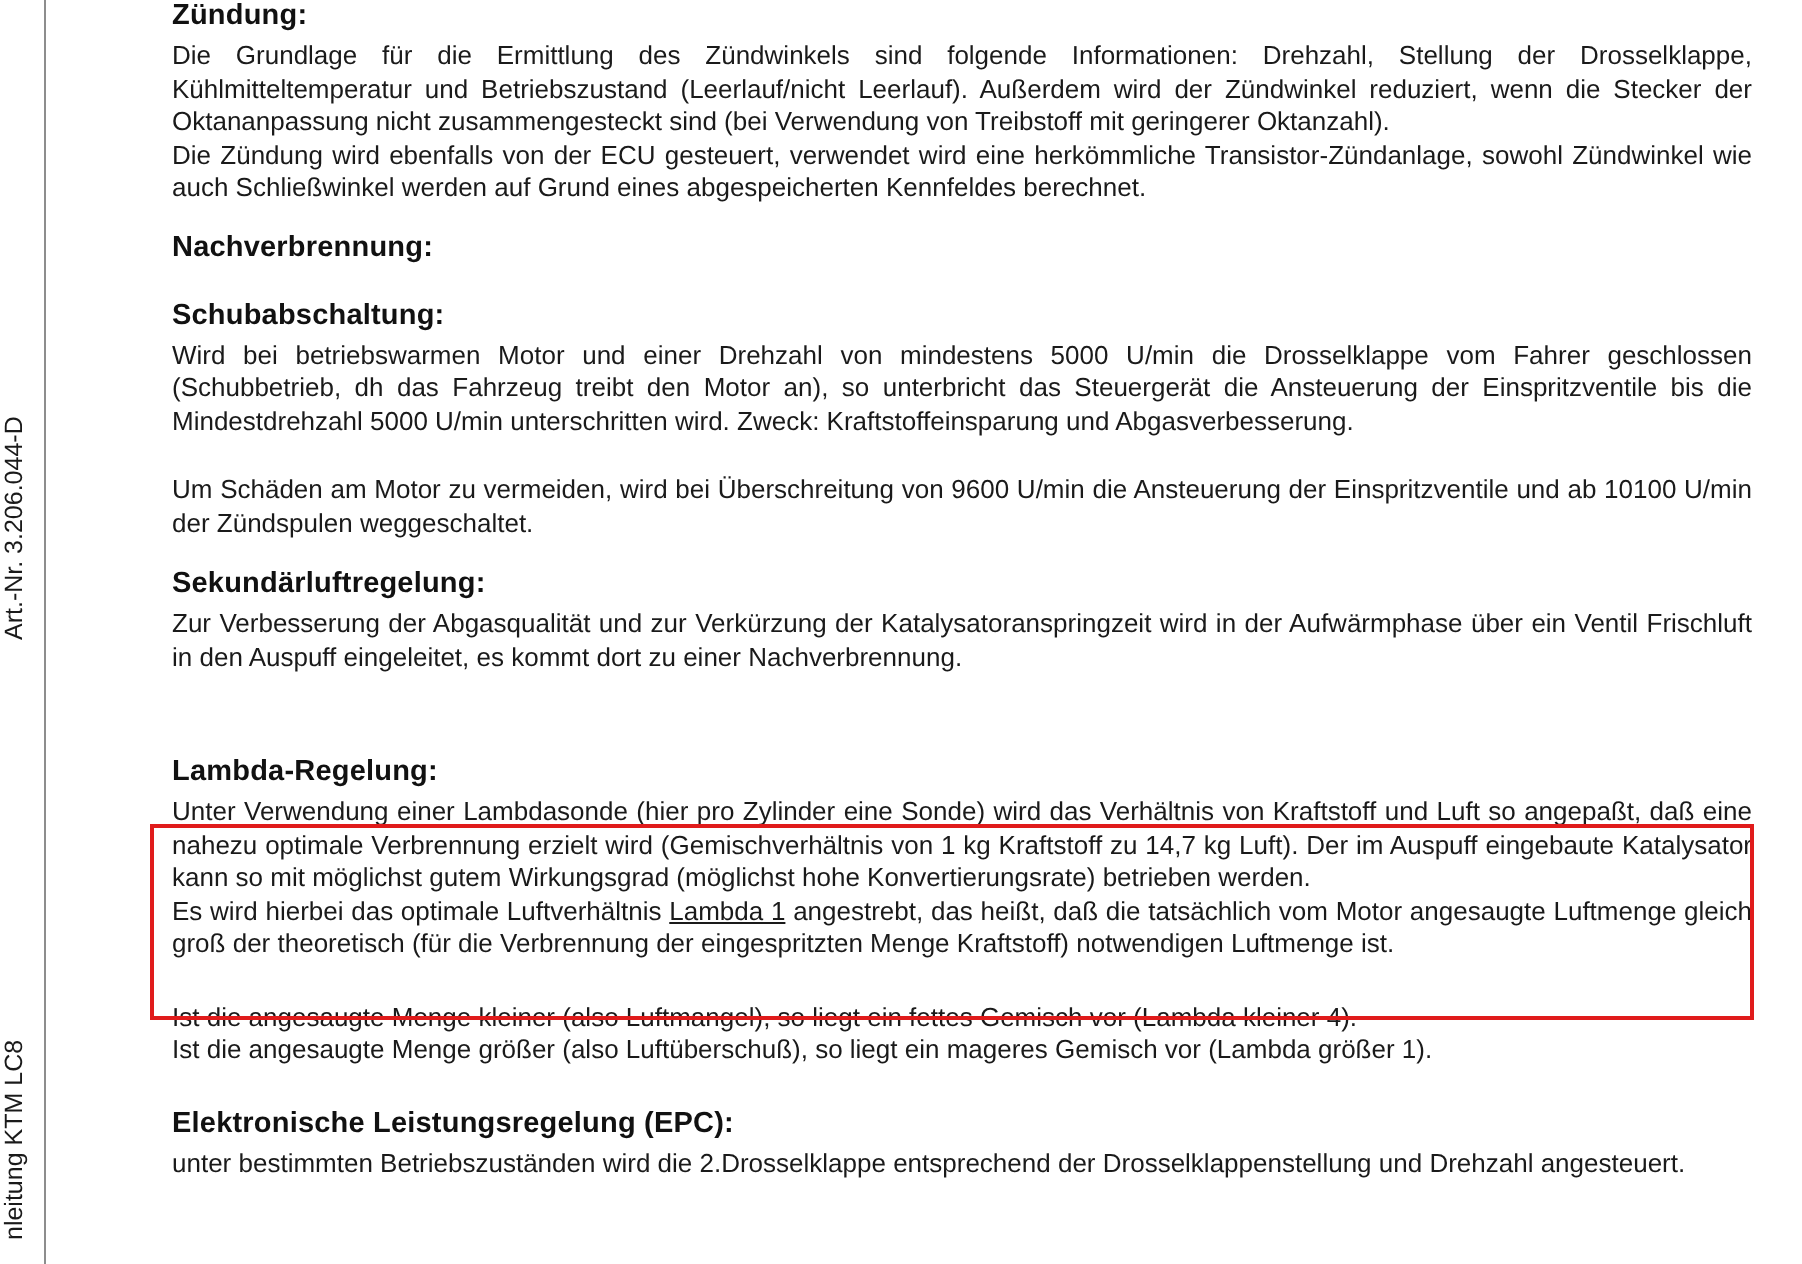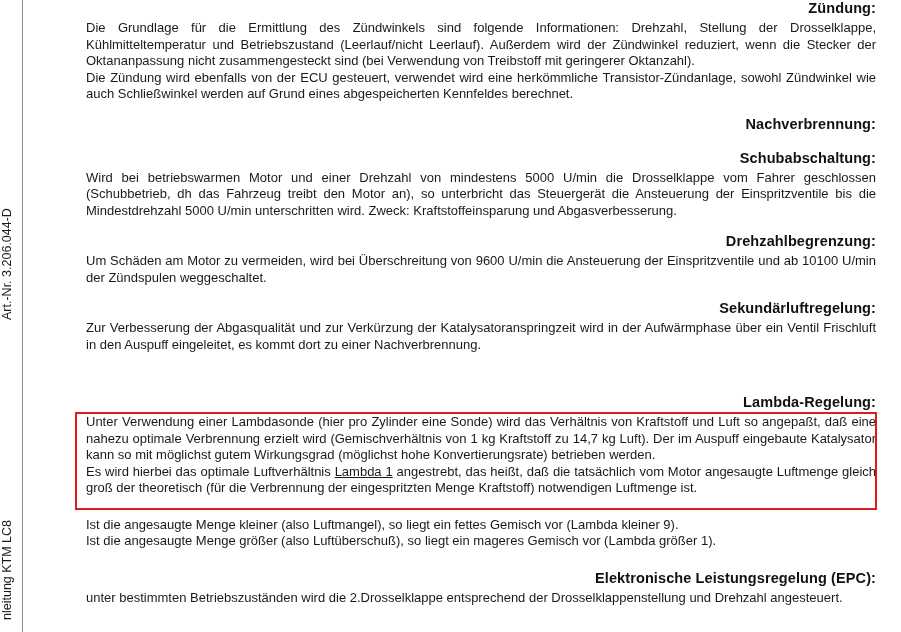--- a/index.html
+++ b/index.html
@@ -64,21 +64,20 @@
     width: 790px;
   }
 
   h2.sec-title {
     font-size: 14.5px;
     font-weight: bold;
     margin: 0;
     padding: 0;
     letter-spacing: 0.1px;
     color: #111;
-    text-align: right;
   }
   p.body-text {
     font-size: 13px;
     line-height: 16.5px;
     margin: 0;
     padding: 0;
     text-align: justify;
     color: #1a1a1a;
   }
   .gap-after-title { height: 4px; }
@@ -125,40 +124,39 @@
       <div class="gap-after-title"></div>
     </div>
 
     <div class="section" style="margin-bottom:14px;">
       <h2 class="sec-title">Schubabschaltung:</h2>
       <div class="gap-after-title"></div>
       <p class="body-text">Wird bei betriebswarmen Motor und einer Drehzahl von mindestens 5000 U/min die Drosselklappe vom Fahrer geschlossen (Schubbetrieb, dh das Fahrzeug treibt den Motor an), so unterbricht das Steuergerät die Ansteuerung der Einspritzventile bis die Mindestdrehzahl 5000 U/min unterschritten wird. Zweck: Kraftstoffeinsparung und Abgasverbesserung.</p>
     </div>
 
     <div class="section" style="margin-bottom:14px;">
-      <h2 class="sec-title">Drehzahlbegrenzung:</h2>
       <div class="gap-after-title"></div>
       <p class="body-text">Um Schäden am Motor zu vermeiden, wird bei Überschreitung von 9600 U/min die Ansteuerung der Einspritzventile und ab 10100 U/min der Zündspulen weggeschaltet.</p>
     </div>
 
     <div class="section" style="margin-bottom:26px;">
       <h2 class="sec-title">Sekundärluftregelung:</h2>
       <div class="gap-after-title"></div>
       <p class="body-text">Zur Verbesserung der Abgasqualität und zur Verkürzung der Katalysatoranspringzeit wird in der Aufwärmphase über ein Ventil Frischluft in den Auspuff eingeleitet, es kommt dort zu einer Nachverbrennung.</p>
     </div>
 
     <div class="section" style="margin-bottom:16px; padding-top:15px; padding-bottom:4px;">
       <h2 class="sec-title">Lambda-Regelung:</h2>
       <div class="gap-after-title"></div>
       <p class="body-text">Unter Verwendung einer Lambdasonde (hier pro Zylinder eine Sonde) wird das Verhältnis von Kraftstoff und Luft so angepaßt, daß eine nahezu optimale Verbrennung erzielt wird (Gemischverhältnis von 1 kg Kraftstoff zu 14,7 kg Luft). Der im Auspuff eingebaute Katalysator kann so mit möglichst gutem Wirkungsgrad (möglichst hohe Konvertierungsrate) betrieben werden.</p>
       <p class="body-text"><span>Es wird hierbei das optimale Luftverhältnis </span><u class="lambda-underline">Lambda 1</u><span> angestrebt, das heißt, daß die tatsächlich vom Motor angesaugte Luftmenge gleich groß der theoretisch (für die Verbrennung der eingespritzten Menge Kraftstoff) notwendigen Luftmenge ist.</span></p>
     </div>
 
     <div class="section" style="margin-bottom:20px;">
-      <p class="body-text">Ist die angesaugte Menge kleiner (also Luftmangel), so liegt ein fettes Gemisch vor (Lambda kleiner 9).</p>
+      <p class="body-text">Ist die angesaugte Menge kleiner (also Luftmangel), so liegt ein fettes Gemisch vor (Lambda kleiner 4).</p>
       <p class="body-text">Ist die angesaugte Menge größer (also Luftüberschuß), so liegt ein mageres Gemisch vor (Lambda größer 1).</p>
     </div>
 
     <div class="section">
       <h2 class="sec-title">Elektronische Leistungsregelung (EPC):</h2>
       <div class="gap-after-title"></div>
       <p class="body-text">unter bestimmten Betriebszuständen wird die 2.Drosselklappe entsprechend der Drosselklappenstellung und Drehzahl angesteuert.</p>
     </div>
 
   </div>

